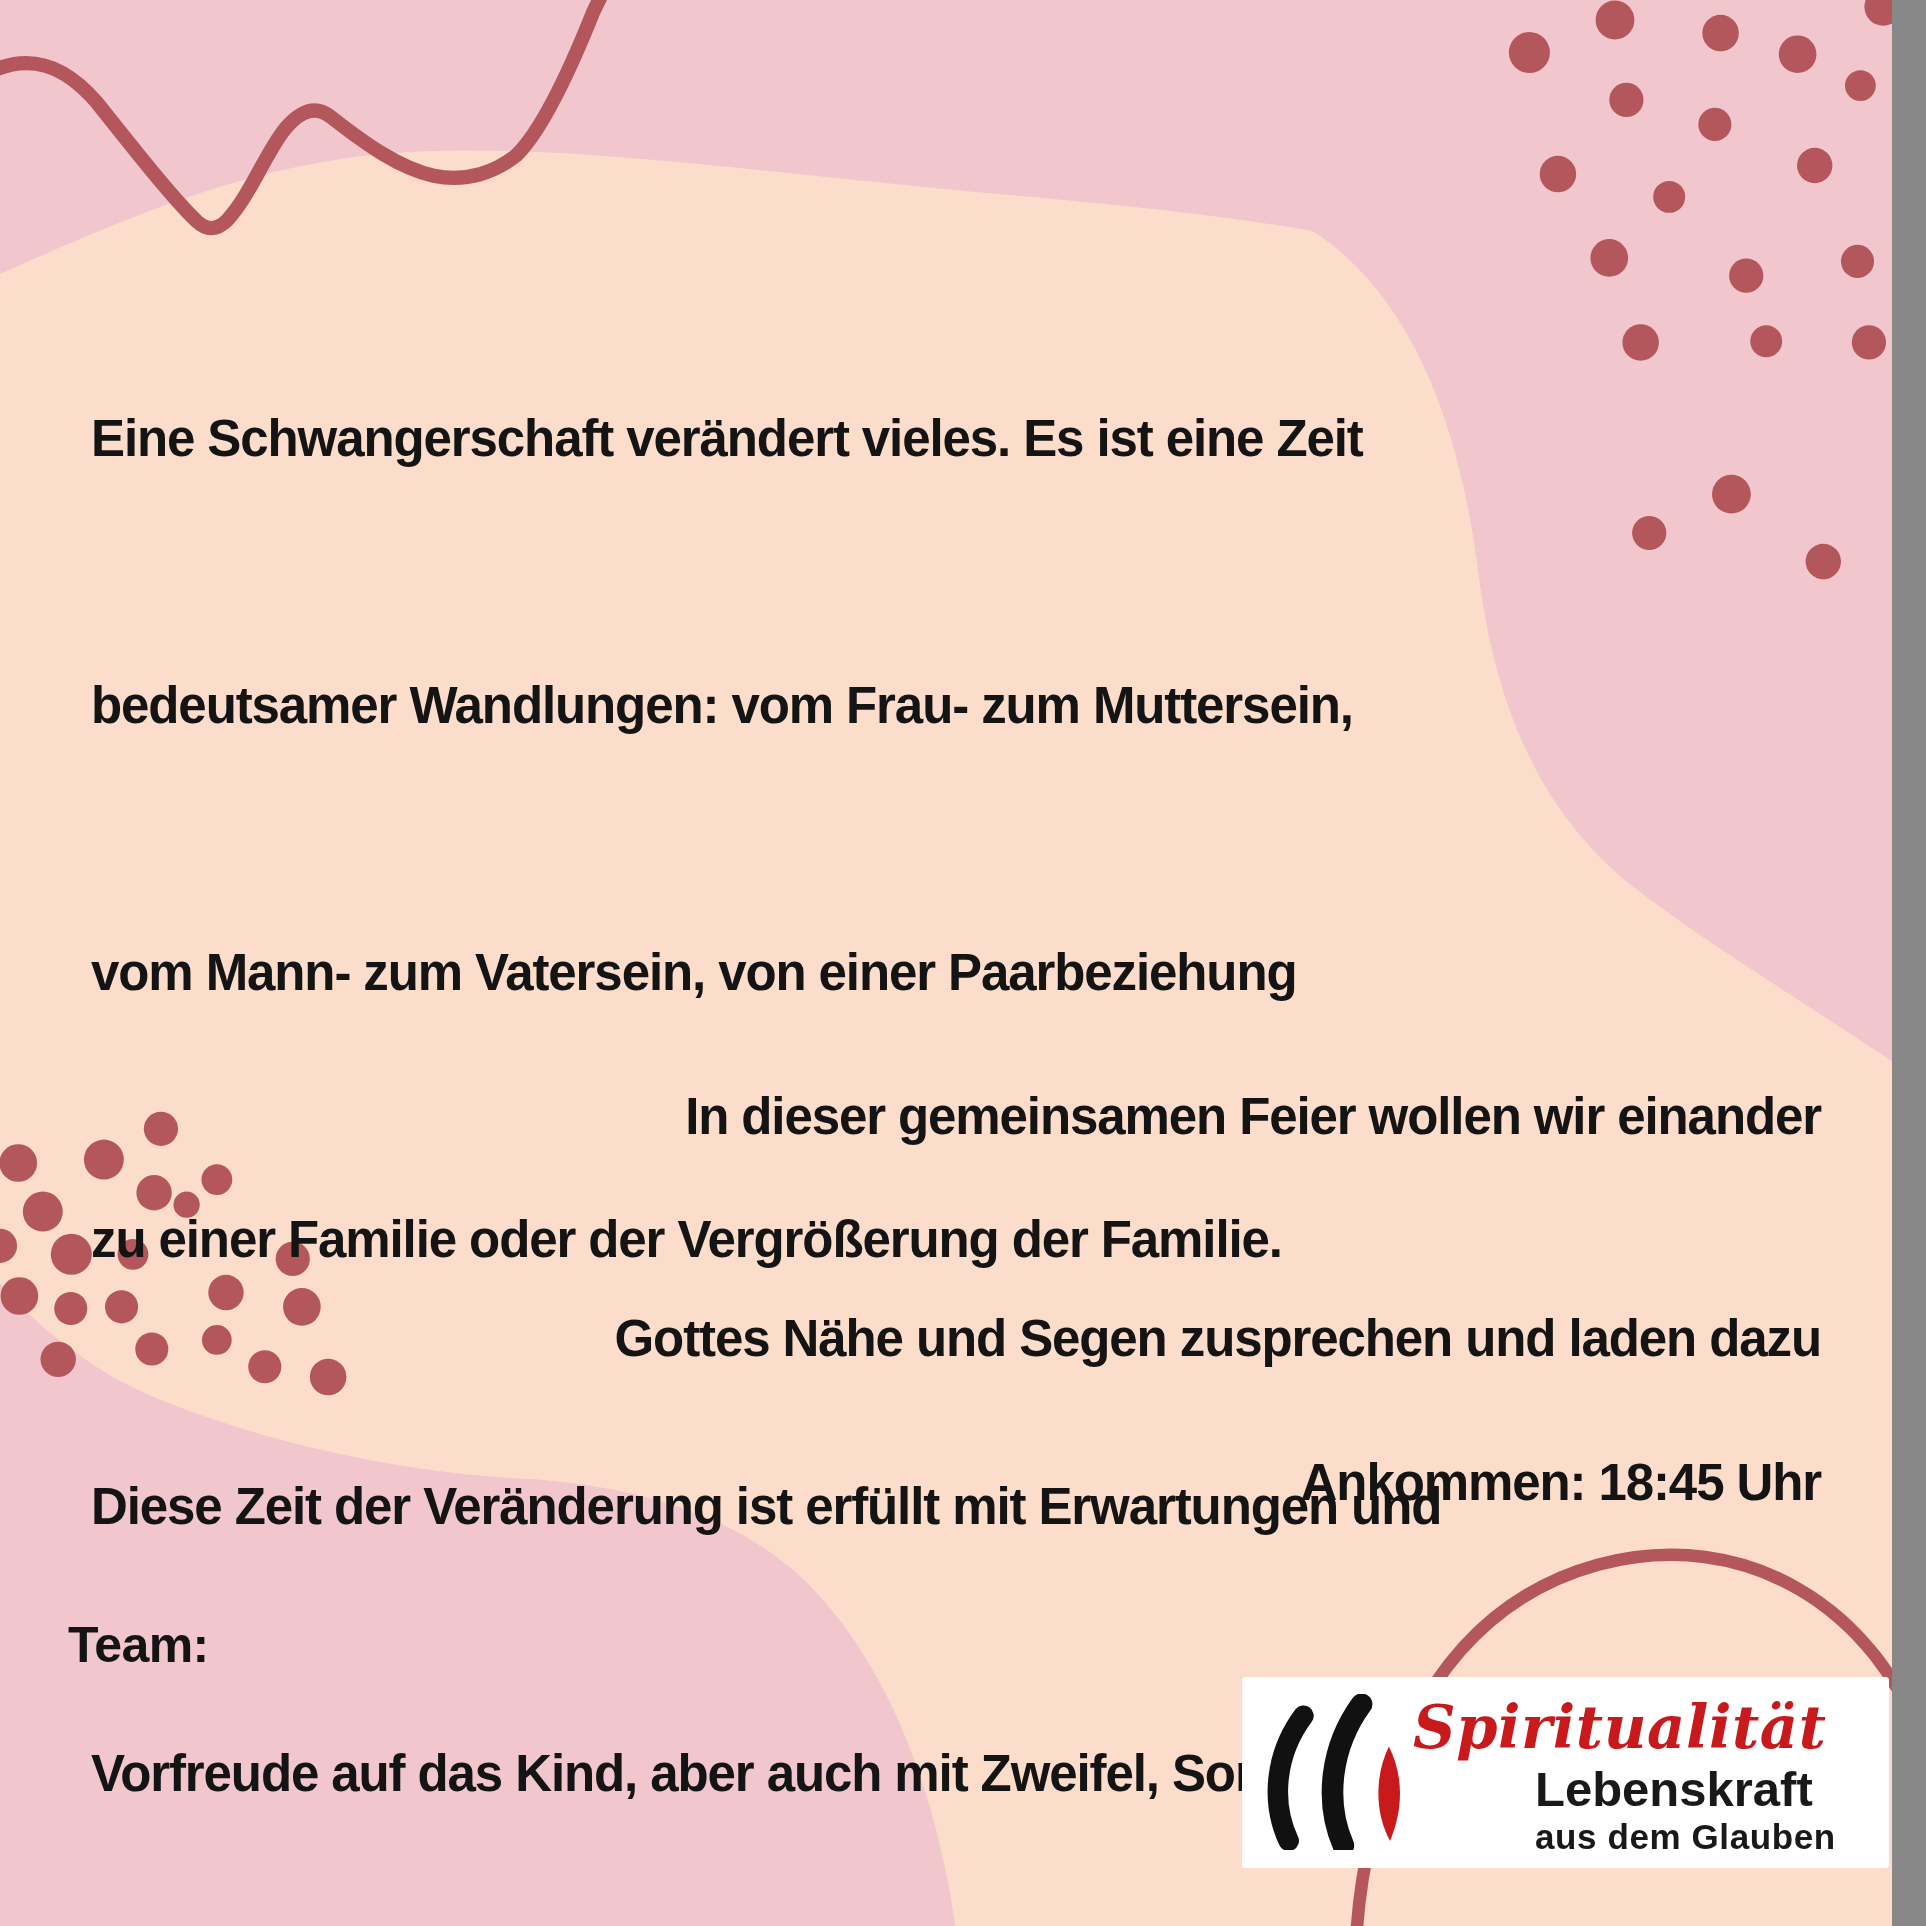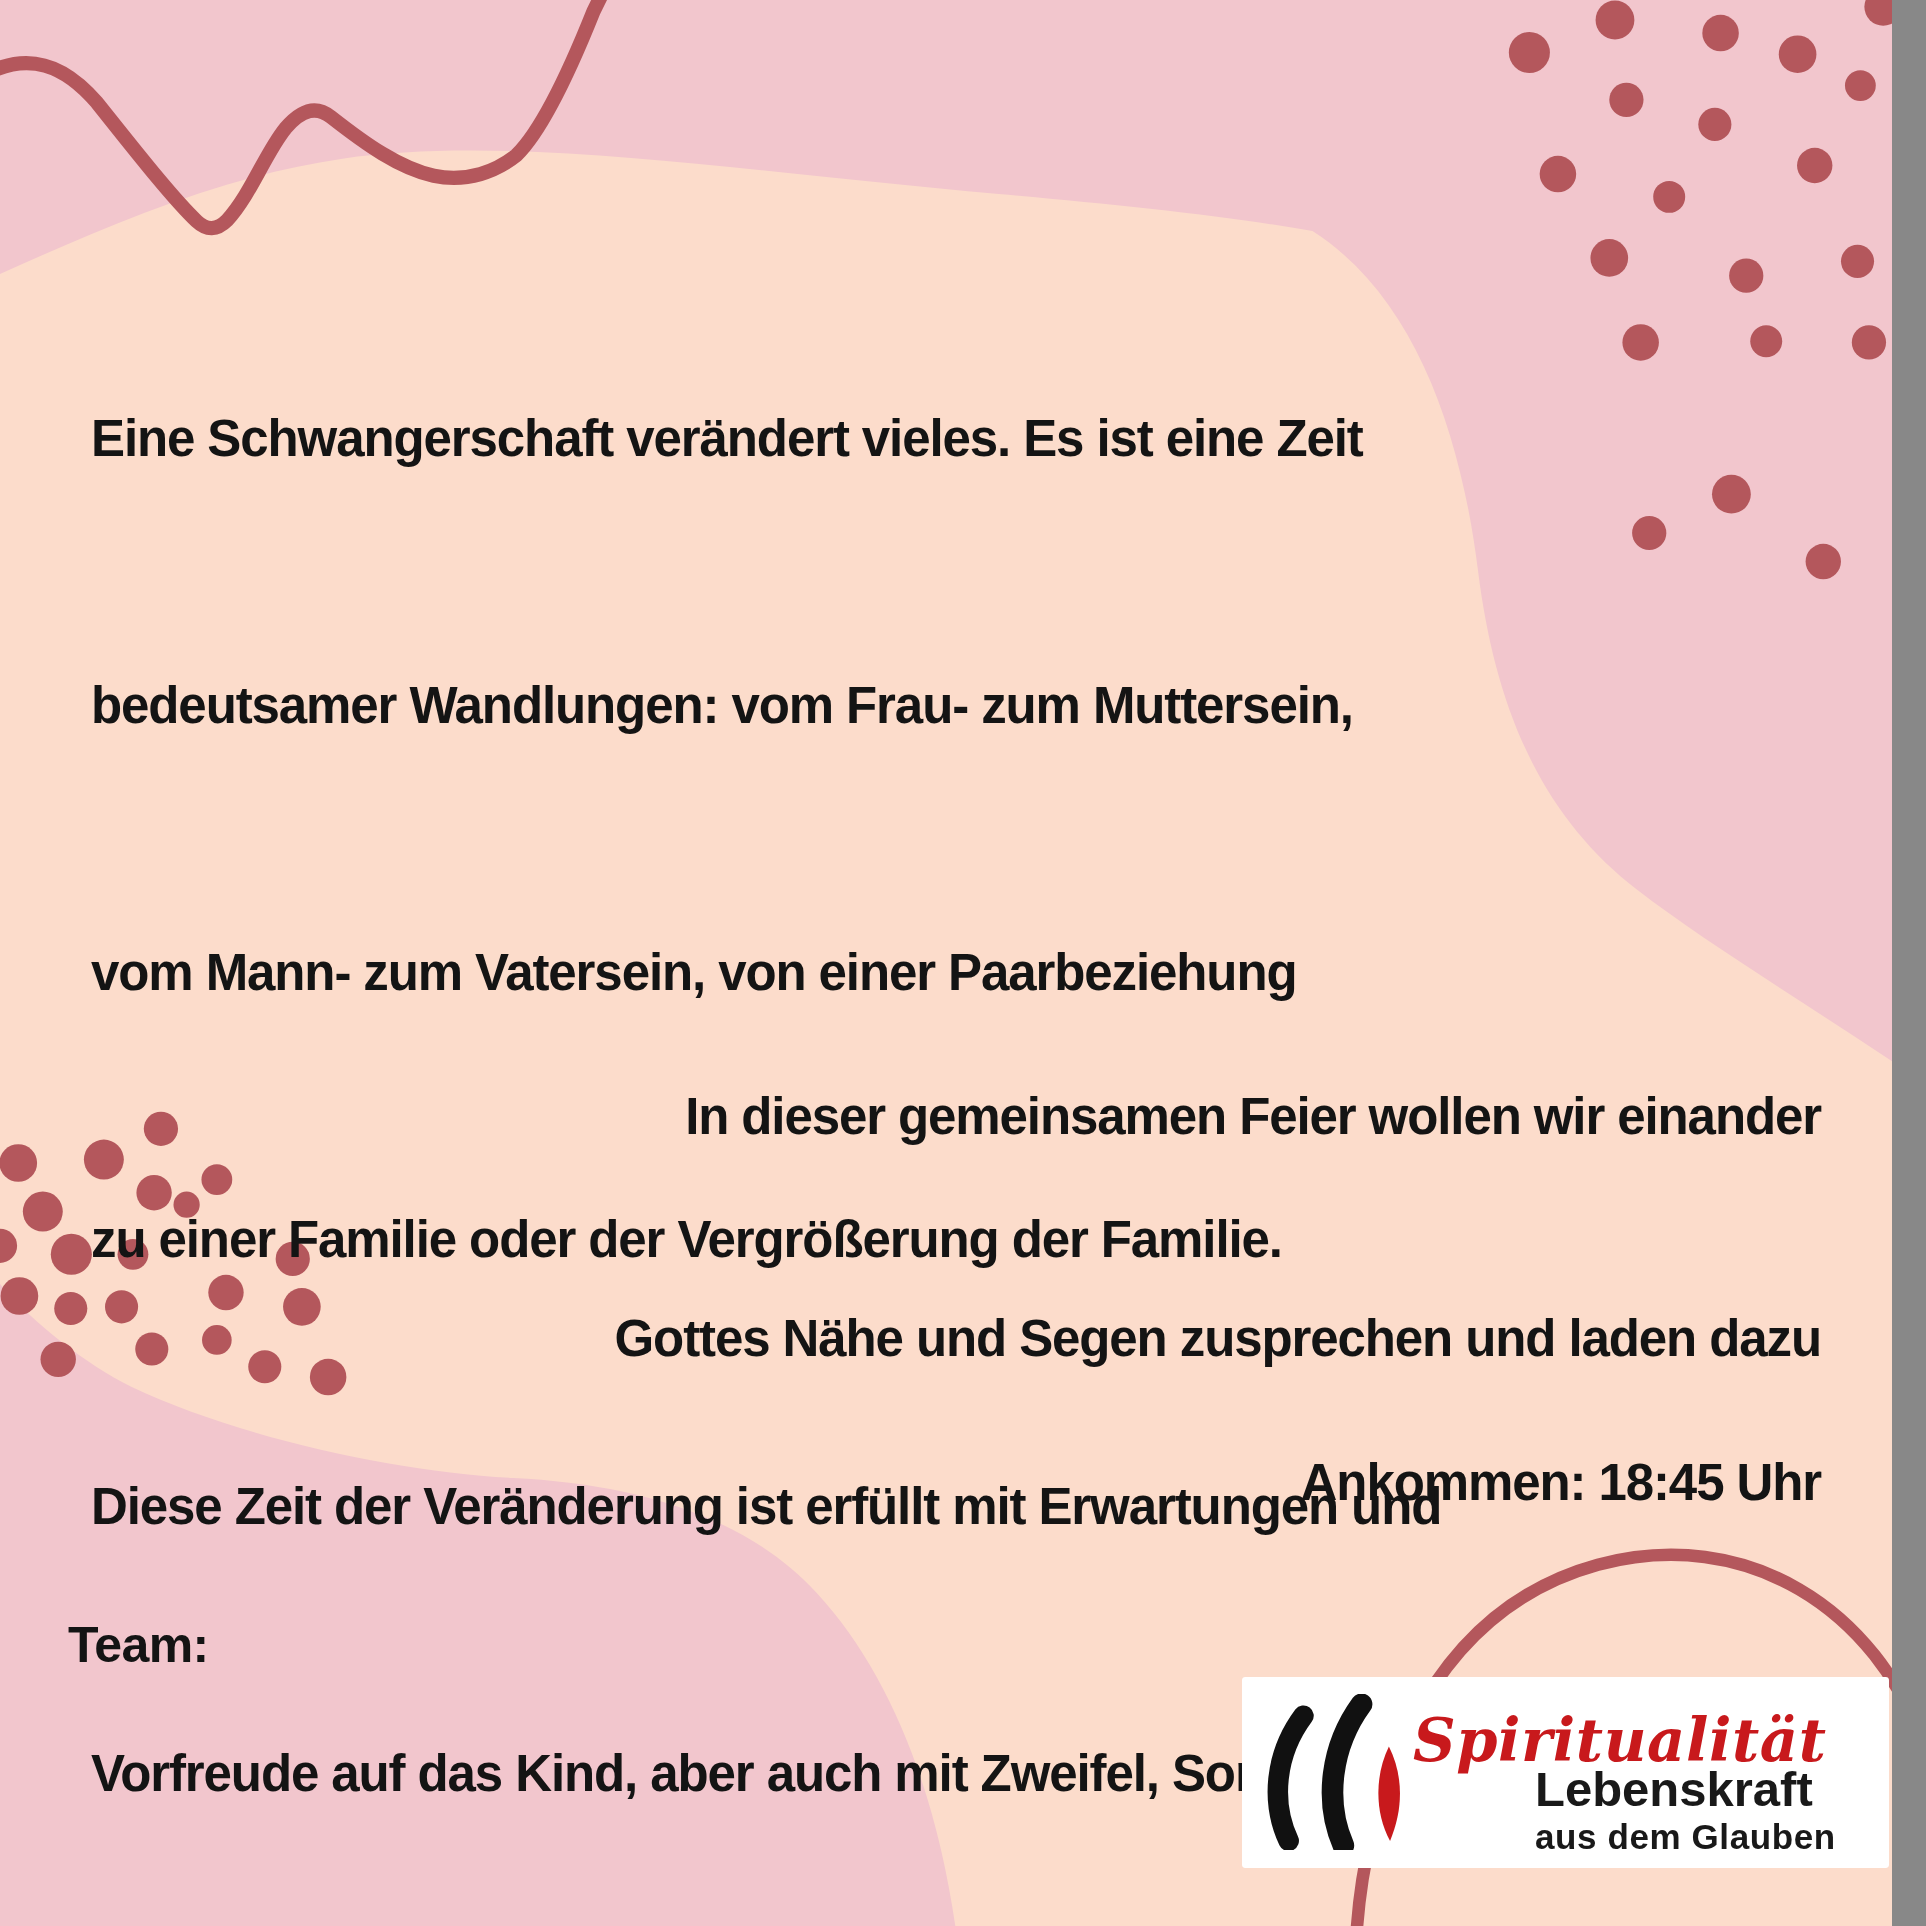--- a/index.html
+++ b/index.html
@@ -22,21 +22,21 @@
   .sched{right:71px;top:1260px;font-size:51px;line-height:89px;letter-spacing:-1.1px;text-align:right;}
   .team{left:68px;top:1455px;font-size:50px;line-height:76px;letter-spacing:-0.6px;text-align:left;}
   .info{left:68px;top:1771px;font-size:50px;line-height:76px;letter-spacing:-0.6px;text-align:left;}
 
   .logo-card{
     position:absolute;left:1242px;top:1677px;width:647px;height:191px;
     background:var(--logo-box-white,#ffffff);border-radius:3.4px;
   }
   .logo-flame{position:absolute;left:17px;top:17px;width:171px;height:156px;}
   .logo-title{
-    position:absolute;left:171px;top:29px;width:462px;
+    position:absolute;left:171px;top:16px;width:462px;
     font-family:"DejaVu Serif",serif;font-style:italic;font-weight:bold;
     font-size:59px;color:var(--logo-red,#c8191c);letter-spacing:0.6px;white-space:nowrap;
   }
   .logo-sub{
     position:absolute;left:293px;top:84px;
     font-size:49px;font-weight:bold;color:#191919;letter-spacing:0;white-space:nowrap;
   }
   .logo-tag{
     position:absolute;left:293px;top:140px;
     font-size:35px;font-weight:bold;color:#191919;letter-spacing:0.6px;white-space:nowrap;

